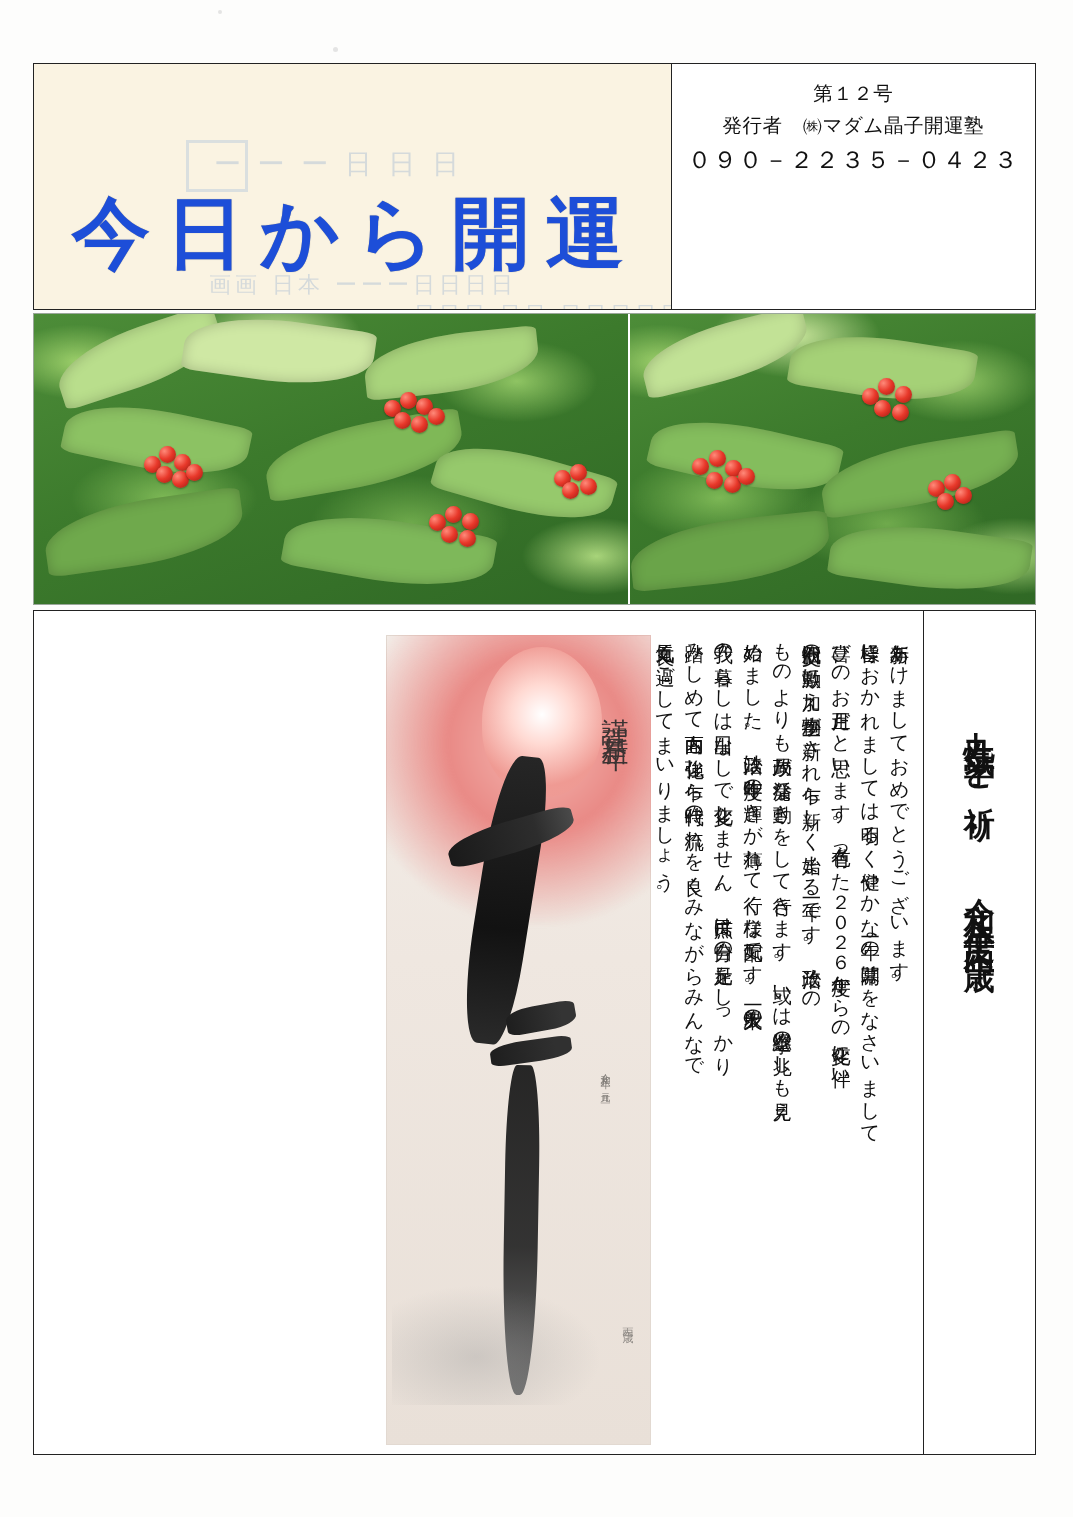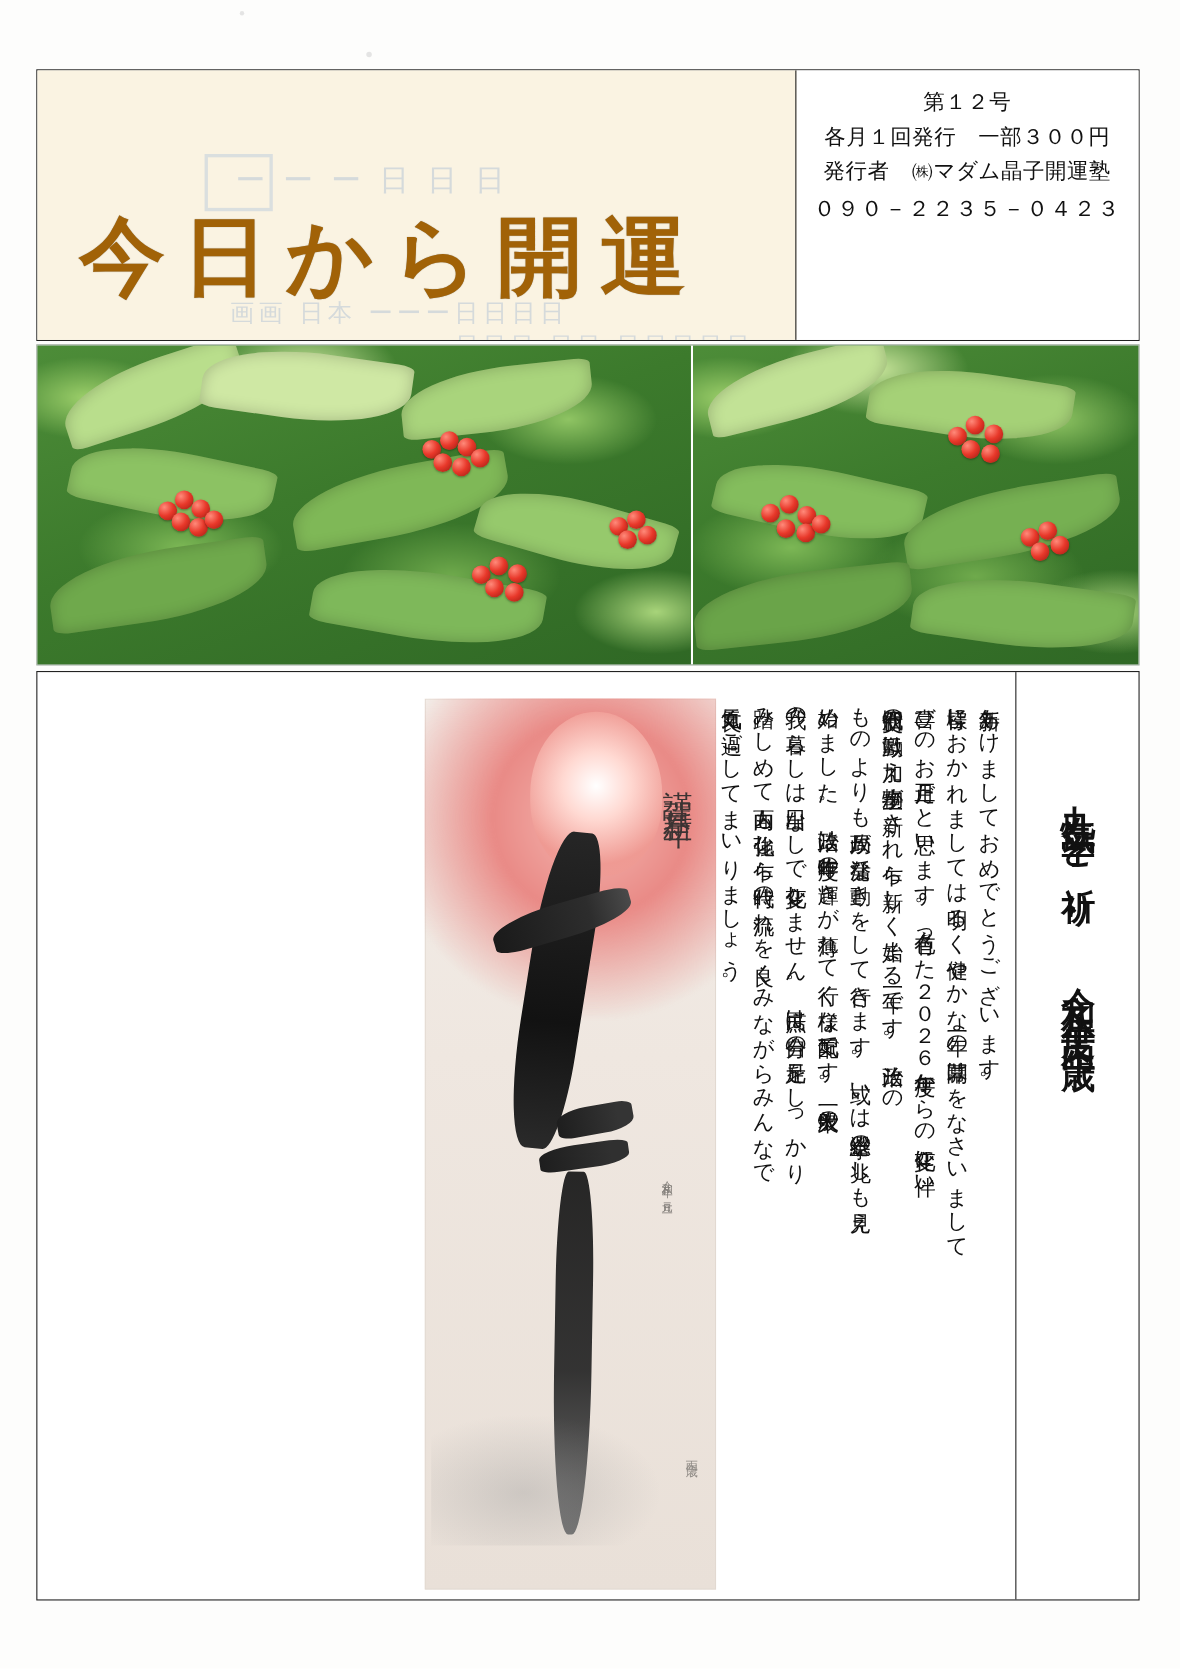--- a/index.html
+++ b/index.html
@@ -72,21 +72,21 @@
 
   .masthead-title h1 {
     position: absolute;
     left: 38px;
     top: 118px;
     margin: 0;
     font-family: "DejaVu Serif", serif;
     font-weight: 700;
     font-size: 78px;
     letter-spacing: 16px;
-    color: #a16207;
+    color: #1d4ed8;
     text-shadow: 0 0 1px rgba(0,0,0,.4);
   }
 
   .masthead-info {
     flex: 1;
     padding: 14px 16px 10px 16px;
     box-sizing: border-box;
     display: flex;
     flex-direction: column;
     align-items: center;
@@ -101,21 +101,21 @@
     color: #111;
     white-space: nowrap;
   }
   .masthead-info .line.mono {
     font-family: "DejaVu Sans Mono", monospace;
     font-size: 18px;
     letter-spacing: 0px;
   }
   .masthead-info .line.phone {
     font-family: "DejaVu Sans", sans-serif;
-    font-size: 20px;
+    font-size: 24px;
     letter-spacing: 1.5px;
   }
 
   
   .photoband {
     position: absolute;
     left: 33px;
     top: 313px;
     width: 1003px;
     height: 292px;
@@ -355,21 +355,20 @@
     <div class="masthead-title">
       <div class="ghost box"></div>
       <div class="ghost g2">画画 日本 ーーー日日日日</div>
       <div class="ghost g1">ー ー ー 日 日 日</div>
       <div class="ghost g3">日日日 日日 日日日日日</div>
       <h1>今日から開運</h1>
     </div>
 
     <div class="masthead-info">
       <div class="line">第１２号</div>
-      <div class="line">各月１回発行　一部３００円</div>
       <div class="line">発行者　㈱マダム晶子開運塾</div>
       <div class="line phone">０９０－２２３５－０４２３</div>
     </div>
   </div>
 
   <div class="photoband">
 
     <div class="photo left">
       <div class="leafbg"></div>
       <div class="leaf" style="left:20px;top:14px;width:170px;height:58px;background:#b9de8c;transform:rotate(-18deg);"></div>

